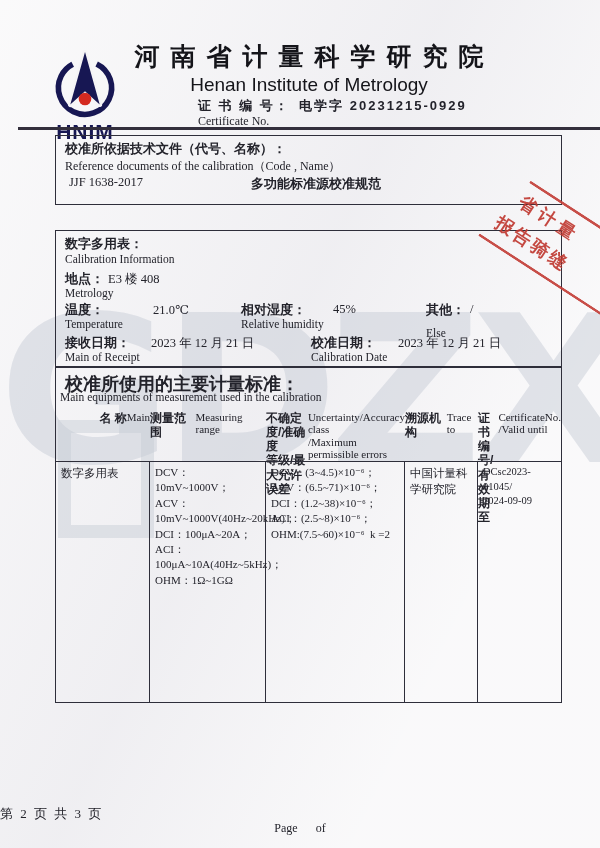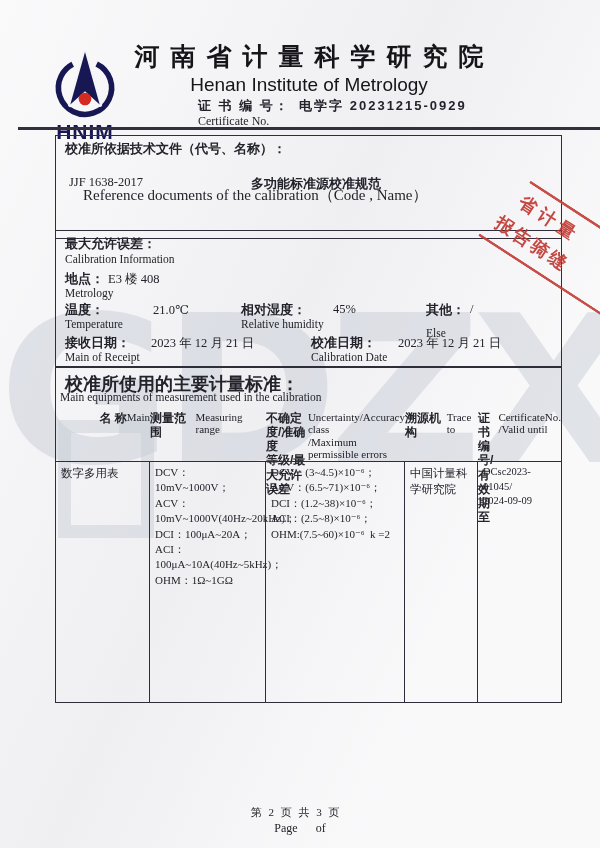--- a/index.html
+++ b/index.html
@@ -37,26 +37,26 @@
   .org-en{position:absolute;left:118px;top:74px;width:382px;text-align:center;z-index:2;
     font-family:"Liberation Sans","DejaVu Sans",sans-serif;font-size:19px;color:#141419;}
   .cert-line{position:absolute;left:198px;top:97px;font-size:13px;z-index:2;}
   .cert-line .cnb{font-size:13px;letter-spacing:2px;}
   .cert-value{font-size:13.5px;margin-left:6px;}
   .cert-en{position:absolute;left:198px;top:114px;font-size:12px;z-index:2;}
   .header-rule{position:absolute;left:18px;top:127px;width:582px;height:2.5px;background:#332f3c;z-index:2;}
 
   
   .box{position:absolute;left:55px;width:507px;border:1.5px solid #2e2e3a;box-sizing:border-box;z-index:2;}
-  .box1{top:135px;height:104px;}
+  .box1{top:135px;height:70px;}
   .box2{top:229.5px;height:138px;}
   .box3{top:366px;height:337px;}
 
   .box1 .b1-title-cn{position:absolute;left:9px;top:4px;font-size:13px;}
-  .box1 .b1-title-en{position:absolute;left:27px;top:22px;font-size:15px;margin-top:28px;}
+  .box1 .b1-title-en{position:absolute;left:9px;top:22px;font-size:12px;}
   .box1 .b1-doc-code{position:absolute;left:13px;top:39px;font-size:12.5px;}
   .box1 .b1-doc-name{position:absolute;left:195px;top:39px;font-size:13px;font-weight:bold;}
 
   .lab{font-size:13px;}
   .val{font-size:12.5px;}
   .sub{font-size:11.5px;}
 
   
   .b3-title-cn{position:absolute;left:9px;top:5px;font-size:18px;font-family:Liberation Mono, monospace;}
   .b3-title-en{position:absolute;left:4px;top:24px;font-size:11.5px;}
@@ -68,21 +68,21 @@
   .tbl-body{position:absolute;left:0;right:0;top:94px;bottom:0;border-top:1.5px solid #2e2e3a;
     display:grid;grid-template-columns:94px 116px 139px 73px 1fr;}
   .td{border-right:1.5px solid #2e2e3a;padding:3px 4px 0 5px;font-size:11px;line-height:1.4;box-sizing:border-box;}
   .td:last-child{border-right:none;}
   .td-unc{white-space:pre-wrap;padding-right:3px;}
   .td-cert{white-space:pre-line;font-size:10.5px;}
   .td-name{font-size:11.5px;}
   .td-trace{font-size:11.5px;}
 
   
-  .footer-cn{position:absolute;left:0;right:8px;top:805px;text-align:center;font-size:11px;letter-spacing:2px;z-index:2;}
+  .footer-cn{position:absolute;left:0;right:8px;top:805px;font-size:13px;letter-spacing:2px;z-index:2;}
   .footer-en{position:absolute;left:0;right:0;top:821px;text-align:center;font-size:12px;white-space:pre;z-index:2;}
 
   
   .stamp{position:absolute;left:520px;top:188px;width:170px;height:140px;z-index:5;
     transform:rotate(33deg);transform-origin:18px 14px;color:#c03a32;opacity:.92;}
   .stamp-rule{width:180px;border-top:3.5px solid #c4403a;border-radius:2px;}
   .stamp-l1{font-family:"Liberation Sans","DejaVu Sans",sans-serif;font-weight:bold;
     font-size:18px;letter-spacing:5px;margin:7px 0 0 2px;}
   .stamp-l2{font-family:"Liberation Sans","DejaVu Sans",sans-serif;font-weight:bold;
     font-size:18px;letter-spacing:3px;margin:6px 0 0 -6px;}
@@ -120,21 +120,21 @@
   <div class="header-rule"></div>
 
   <div class="box box1">
     <div class="b1-title-cn cnb">校准所依据技术文件（代号、名称）：</div>
     <div class="b1-title-en en">Reference documents of the calibration（Code , Name）</div>
     <div class="b1-doc-code en">JJF 1638-2017</div>
     <div class="b1-doc-name">多功能标准源校准规范</div>
   </div>
 
   <div class="box box2">
-    <div class="abs cnb lab" style="left:9px;top:4px;">最大允许误差：</div>
+    <div class="abs cnb lab" style="left:9px;top:4px;">数字多用表：</div>
     <div class="abs en sub" style="left:9px;top:22px;">Calibration Information</div>
 
     <div class="abs" style="left:9px;top:38px;">
       <span class="cnb lab">地点：</span>
       <span class="val">E3 楼 408</span>
     </div>
     <div class="abs en sub" style="left:9px;top:56px;">Metrology</div>
 
     <div class="abs cnb lab" style="left:9px;top:70px;">温度：</div>
     <div class="abs val" style="left:97px;top:71px;">21.0℃</div>

